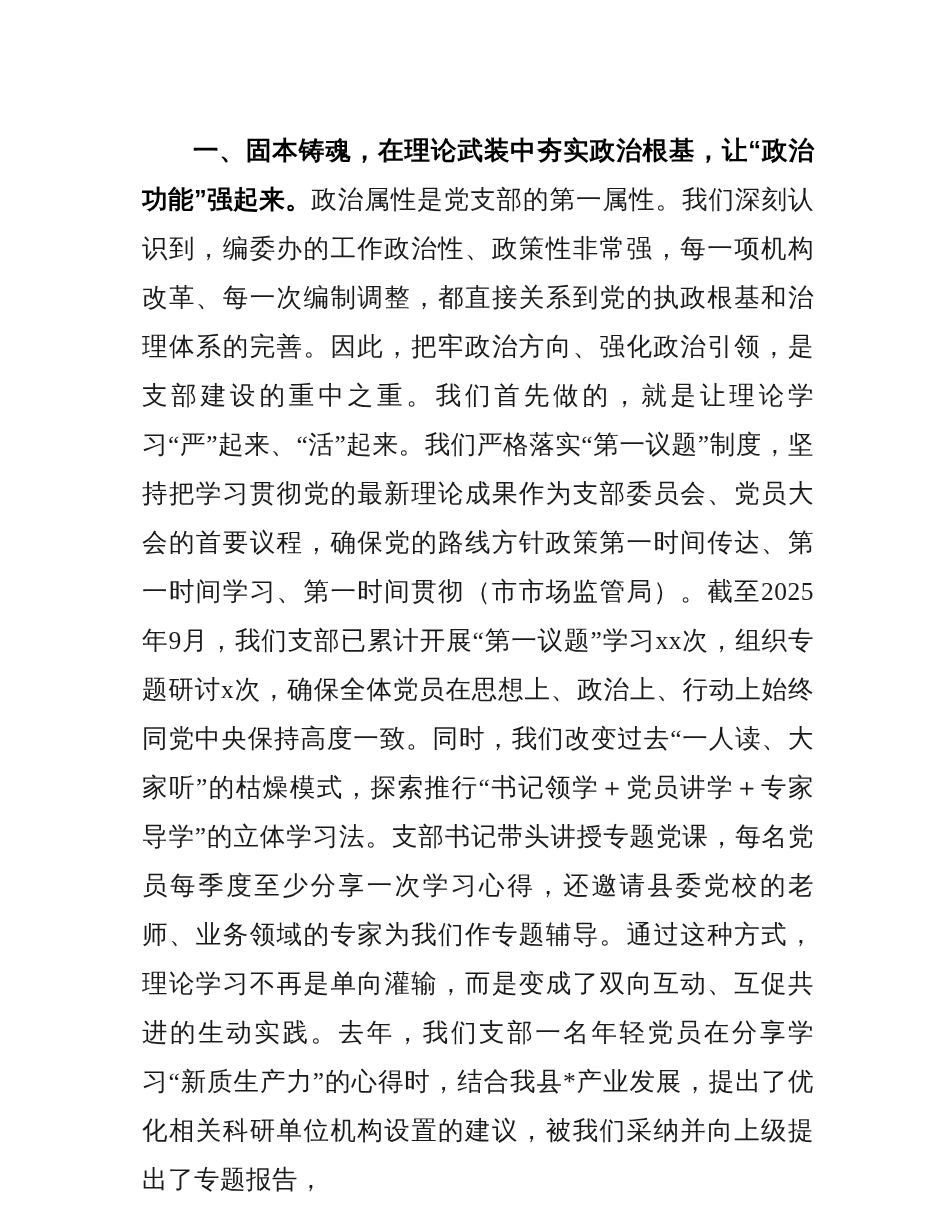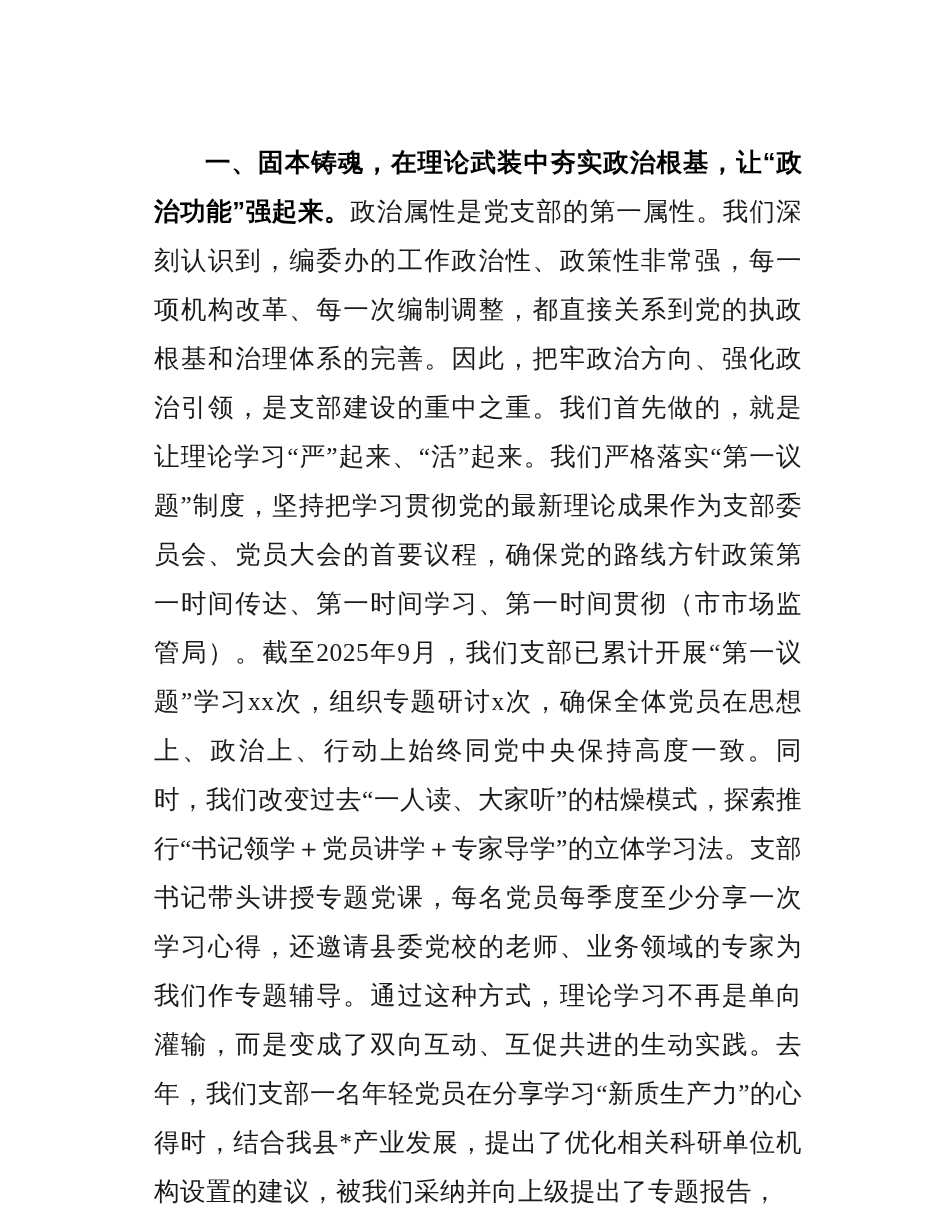--- a/index.html
+++ b/index.html
@@ -19,21 +19,21 @@
 
   .doc-body {
     position: absolute;
     left: 138px;
     top: 122px;
     width: 680px;
   }
 
   
   .para {
-    margin: 16px;
+    margin: 4px;
     text-indent: 2em;
     text-align: justify;
     text-justify: inter-ideograph;
     font-size: 25.5px;
     line-height: 49px;
     color: #111111;
     letter-spacing: 0.5px;
     word-break: break-all;
     font-family: "Liberation Serif", "DejaVu Serif", serif;
   }

